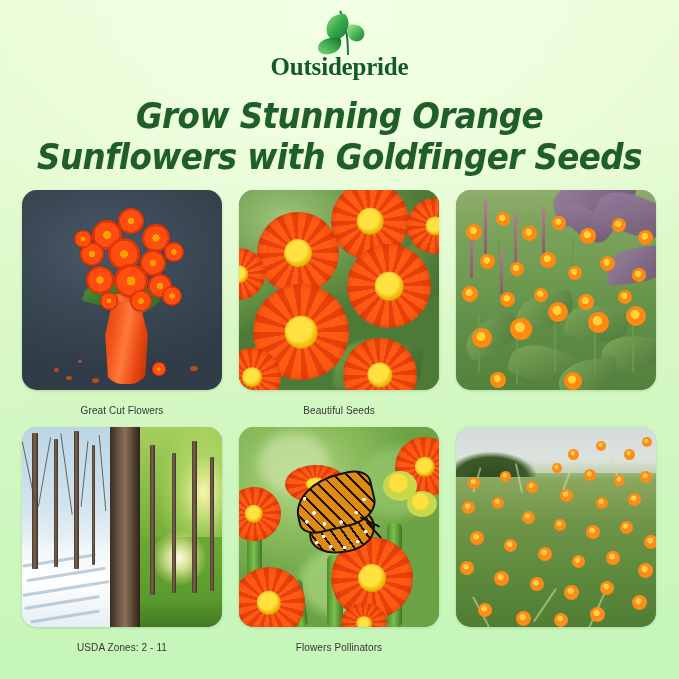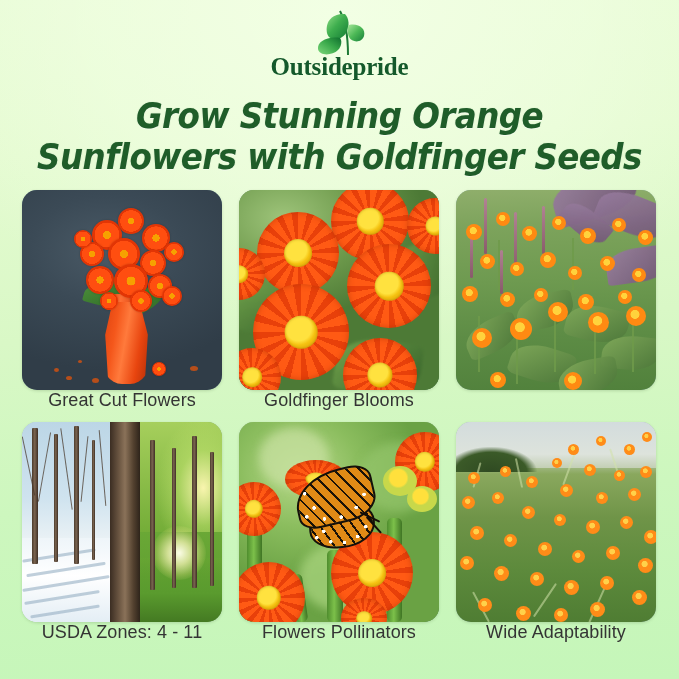--- a/index.html
+++ b/index.html
@@ -94,24 +94,24 @@
     border-radius: 15px;
     overflow: hidden;
     box-shadow: 0 1px 3px rgba(40,70,30,0.18);
     background: #8aa;
   }
   .thumb .inner {
     position: absolute;
     inset: 0;
   }
   .caption {
-    margin-top: 0;
+    margin-top: 15px;
     text-align: center;
     font-family: "Liberation Sans", sans-serif;
-    font-size: 18px;
+    font-size: 10px;
     font-weight: 400;
     color: #343434;
     letter-spacing: 0.1px;
     white-space: nowrap;
   }
 
   
   .p1 {
     background:
       radial-gradient(ellipse 85% 60% at 42% 30%, #4a5a66 0%, #3b4a56 45%, #303d48 100%);
@@ -484,21 +484,21 @@
           <div class="daisy" style="left:-26px;top:58px;width:52px;height:52px;">
               <div class="petals"></div>
               <div class="disc"></div>
             </div>
           <div class="daisy" style="left:168px;top:8px;width:56px;height:56px;">
               <div class="petals"></div>
               <div class="disc"></div>
             </div>
         </div>
       </div>
-      <div class="caption">Goldfinger Blooms</div>
+      <div class="caption">Beautiful Seeds</div>
     </div>
 
     <div class="cell">
       <div class="thumb">
         <div class="inner p3">
           <div class="purple" style="left:96px;top:-16px;width:86px;height:44px;transform:rotate(-16deg);"></div>
           <div class="purple" style="left:140px;top:6px;width:76px;height:38px;transform:rotate(22deg);"></div>
           <div class="purple" style="left:150px;top:58px;width:64px;height:34px;transform:rotate(-8deg);"></div>
           <div class="purple" style="left:104px;top:20px;width:52px;height:26px;transform:rotate(40deg);"></div>
 
@@ -575,21 +575,21 @@
           <div class="canopy"></div>
           <div class="grass"></div>
           <div class="sun"></div>
           <div class="trunk" style="left:128px;top:18px;width:5px;height:150px;"></div>
           <div class="trunk" style="left:150px;top:26px;width:4px;height:140px;"></div>
           <div class="trunk" style="left:170px;top:14px;width:5px;height:152px;"></div>
           <div class="trunk" style="left:188px;top:30px;width:4px;height:134px;"></div>
           <div class="big-trunk"></div>
         </div>
       </div>
-      <div class="caption">USDA Zones:  4 - 11</div>
+      <div class="caption">USDA Zones:  2 - 11</div>
     </div>
 
     <div class="cell">
       <div class="thumb">
         <div class="inner p5">
           <div class="blurbg" style="left:20px;top:6px;width:70px;height:60px;background:#c7e0a0;"></div>
           <div class="blurbg" style="left:120px;top:20px;width:80px;height:70px;background:#93c46a;"></div>
           <div class="blurbg" style="left:60px;top:120px;width:90px;height:70px;background:#a9d47e;"></div>
 
           <div class="stalk" style="left:8px;top:104px;width:15px;height:96px;"></div>
@@ -685,17 +685,16 @@
           <div class="dot" style="left:74px;top:150px;width:14px;height:14px;"></div>
           <div class="dot" style="left:108px;top:158px;width:15px;height:15px;"></div>
           <div class="dot" style="left:144px;top:154px;width:14px;height:14px;"></div>
           <div class="dot" style="left:176px;top:168px;width:15px;height:15px;"></div>
           <div class="dot" style="left:22px;top:176px;width:14px;height:14px;"></div>
           <div class="dot" style="left:60px;top:184px;width:15px;height:15px;"></div>
           <div class="dot" style="left:98px;top:186px;width:14px;height:14px;"></div>
           <div class="dot" style="left:134px;top:180px;width:15px;height:15px;"></div>
         </div>
       </div>
-      <div class="caption">Wide Adaptability</div>
     </div>
 
   </div>
 </div>
 
 </body></html>

